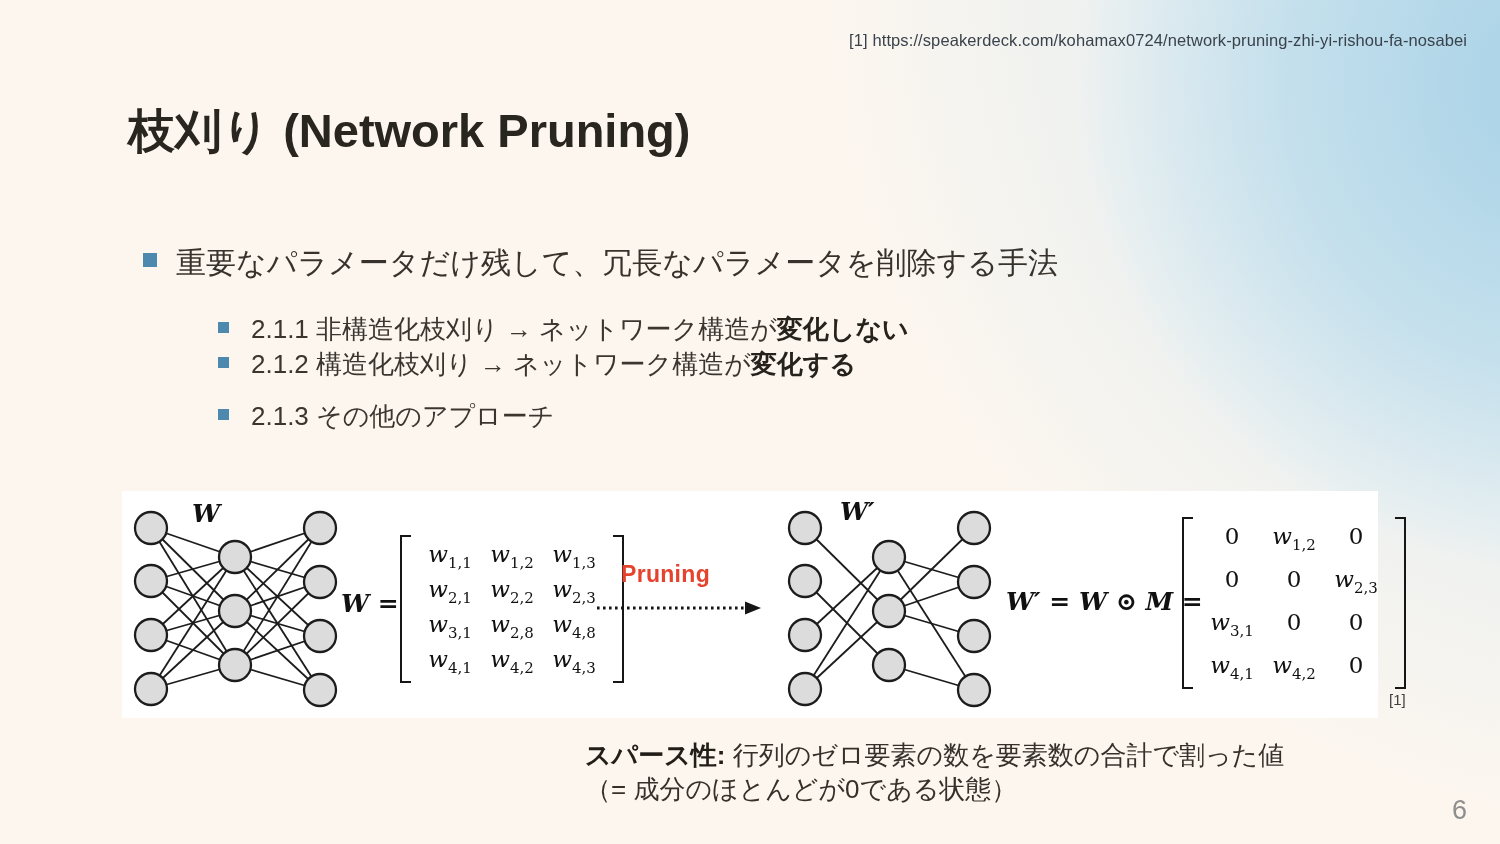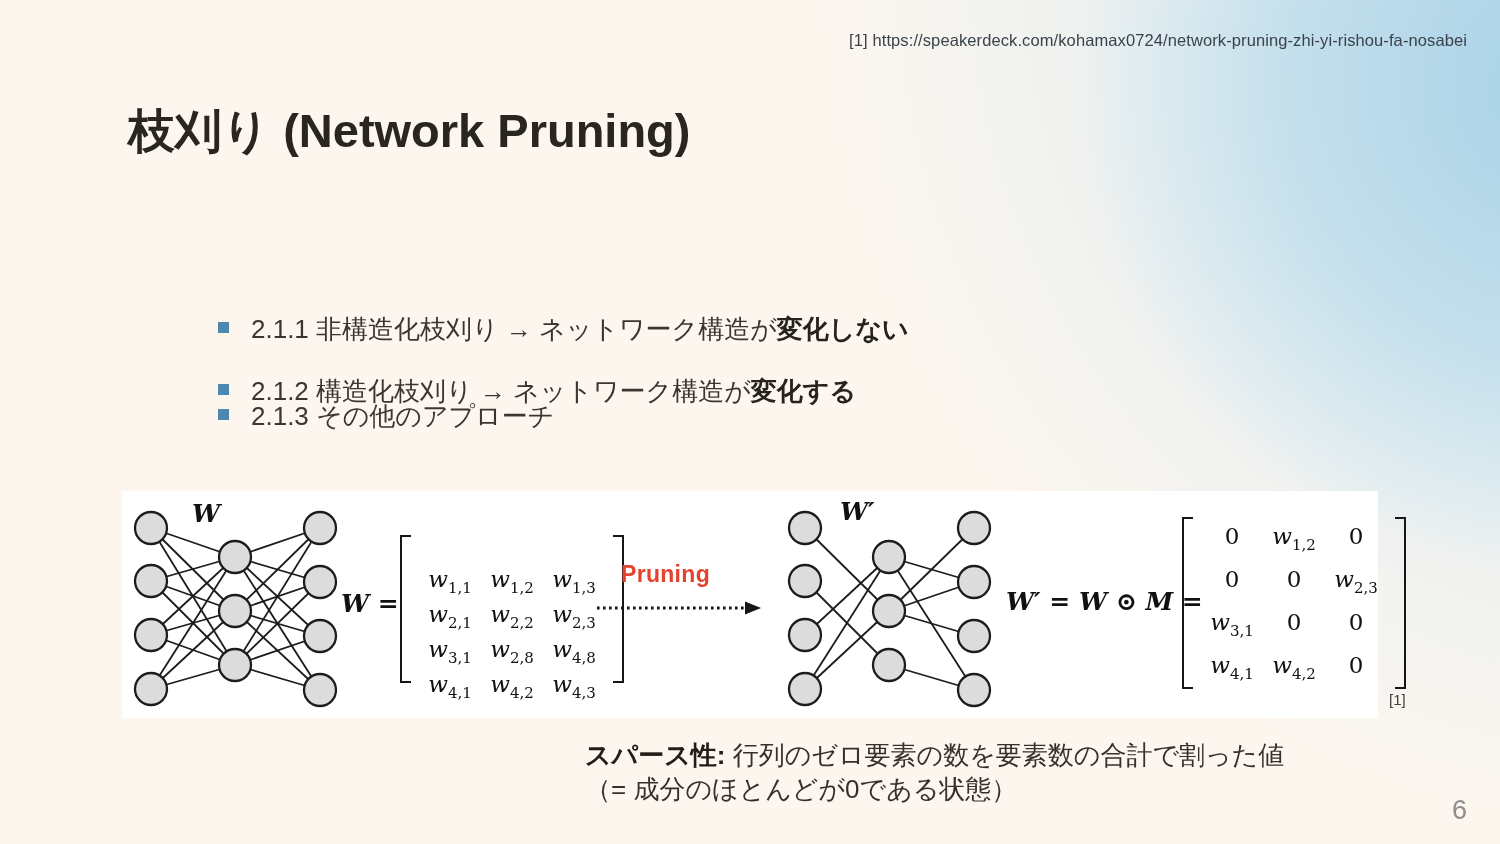--- a/index.html
+++ b/index.html
@@ -19,21 +19,21 @@
     position:absolute; left:128px; top:100px; margin:0;
     font-size:47px; font-weight:700; color:#29251f;
   }
   .sq { display:inline-block; background:#4d89ae; }
   .bullet-main { position:absolute; left:143px; top:243px; font-size:30px; color:#37332c; }
   .bullet-main .sq { width:14px; height:14px; margin-right:19px; vertical-align:6px; }
   .bullet-sub { position:absolute; left:218px; font-size:26px; color:#3a362f; }
   .bullet-sub .sq { width:11px; height:11px; margin-right:22px; vertical-align:5px; }
   .bullet-sub b { color:#26221c; }
   .sub-1 { top:295px;margin-top:17px; }
-  .sub-2 { top:347px;margin-top:27px; }
+  .sub-2 { top:347px; }
   .sub-3 { top:399px;text-align:center; }
 
   .panel {
     position:absolute; left:122px; top:491px; width:1256px; height:227px;
     background:#ffffff;
   }
   .netlabel {
     position:absolute; font-family:"DejaVu Serif", serif;
     font-weight:700; font-style:italic; font-size:25px; color:#111;
   }
@@ -49,21 +49,21 @@
   .net-dense  { left:0; }
   .net-sparse { left:654px; }
 
   .matrix { position:absolute; display:flex; color:#111; }
   .bk { width:9px; border:2.6px solid #161616; }
   .bk-l { border-right:none; }
   .bk-r { border-left:none; }
   .mgrid { display:grid; grid-template-columns:repeat(3,62px); align-content:space-between; justify-items:center; padding:7px 8px; }
   .matrix-w  { left:278px;  top:44px; height:148px; }
   .matrix-wm { left:1060px; top:26px; height:172px; }
-  .matrix-w  .mgrid { height:134px;margin-top:25px; }
+  .matrix-w  .mgrid { height:134px; }
   .matrix-wm .mgrid { height:158px; }
   .mcell { font-family:"DejaVu Serif", serif; font-size:23px; line-height:1.1; white-space:nowrap; }
   .mcell .mb { font-style:italic; }
   .mcell sub { font-size:15px; }
 
   .pruning {
     position:absolute; left:499px; top:70px;
     font-size:23px; font-weight:700; letter-spacing:0.3px;
   }
   .arrow { position:absolute; left:473px; top:100px; }
@@ -76,20 +76,23 @@
 </style>
 </head>
 <body>
 
 <div class="slide">
 
   <div class="citation-top">[1] https://speakerdeck.com/kohamax0724/network-pruning-zhi-yi-rishou-fa-nosabei</div>
 
   <h1 class="title">枝刈り (Network Pruning)</h1>
 
+  <div class="bullet-main">
+    <span class="sq" style="background: rgb(77, 137, 174);"></span><span>重要なパラメータだけ残して、冗長なパラメータを削除する手法</span>
+  </div>
 
   <div class="bullet-sub sub-1">
     <span class="sq" style="background: rgb(77, 137, 174);"></span><span>2.1.1 非構造化枝刈り → ネットワーク構造が</span><b>変化しない</b>
   </div>
   <div class="bullet-sub sub-2">
     <span class="sq" style="background: rgb(77, 137, 174);"></span><span>2.1.2 構造化枝刈り → ネットワーク構造が</span><b>変化する</b>
   </div>
   <div class="bullet-sub sub-3">
     <span class="sq" style="background: rgb(77, 137, 174);"></span><span>2.1.3 その他のアプローチ</span><b></b>
   </div>

